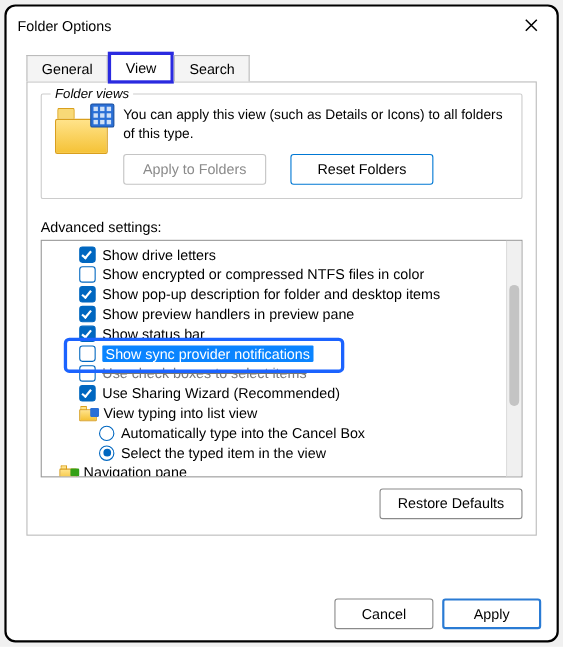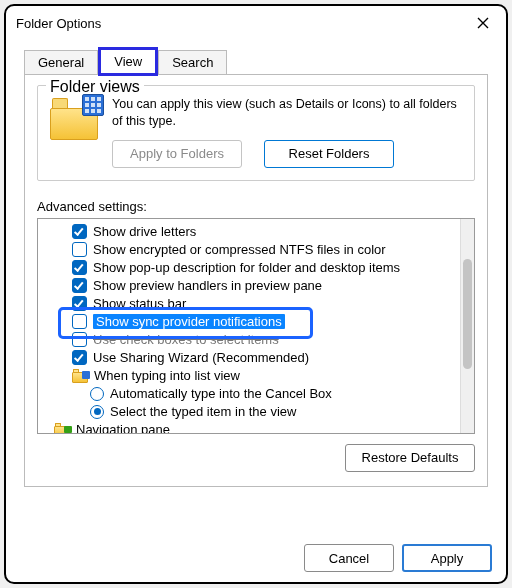--- a/index.html
+++ b/index.html
@@ -53,21 +53,22 @@
   .groupbox {
     border:1px solid #ccc;
     border-radius:2px;
     padding:10px 12px 12px 12px;
     position:relative;
     margin-bottom:18px;
   }
   .groupbox .legend {
     position:absolute; top:-8px; left:8px;
     background:#fff; padding:0 4px;
-    font-size:16px;
+    font-size:12px;
+    font-style:italic;
   }
   .fv-row { display:flex; gap:14px; align-items:flex-start; }
   .folder-icon {
     width:48px; height:42px; position:relative; margin-top:2px;
   }
   .folder-back {
     position:absolute; left:0; bottom:0; width:48px; height:32px;
     background:linear-gradient(#ffe38a,#f5c236);
     border:1px solid #d99f1d; border-radius:2px;
   }
@@ -289,21 +290,21 @@
           <div class="row l2">
             <span class="ck checked"></span>
             <span class="txt">Use Sharing Wizard (Recommended)</span>
           </div>
           <div class="row l2">
             <span class="mini-folder">
                 <span class="t"></span>
                 <span class="b"></span>
                 <span class="g"></span>
               </span>
-            <span class="txt">When typing into list view</span>
+            <span class="txt">View typing into list view</span>
           </div>
           <div class="row l3">
             <span class="rd"></span>
             <span class="txt">Automatically type into the Cancel Box</span>
           </div>
           <div class="row l3">
             <span class="rd on"></span>
             <span class="txt">Select the typed item in the view</span>
           </div>
           <div class="row">

